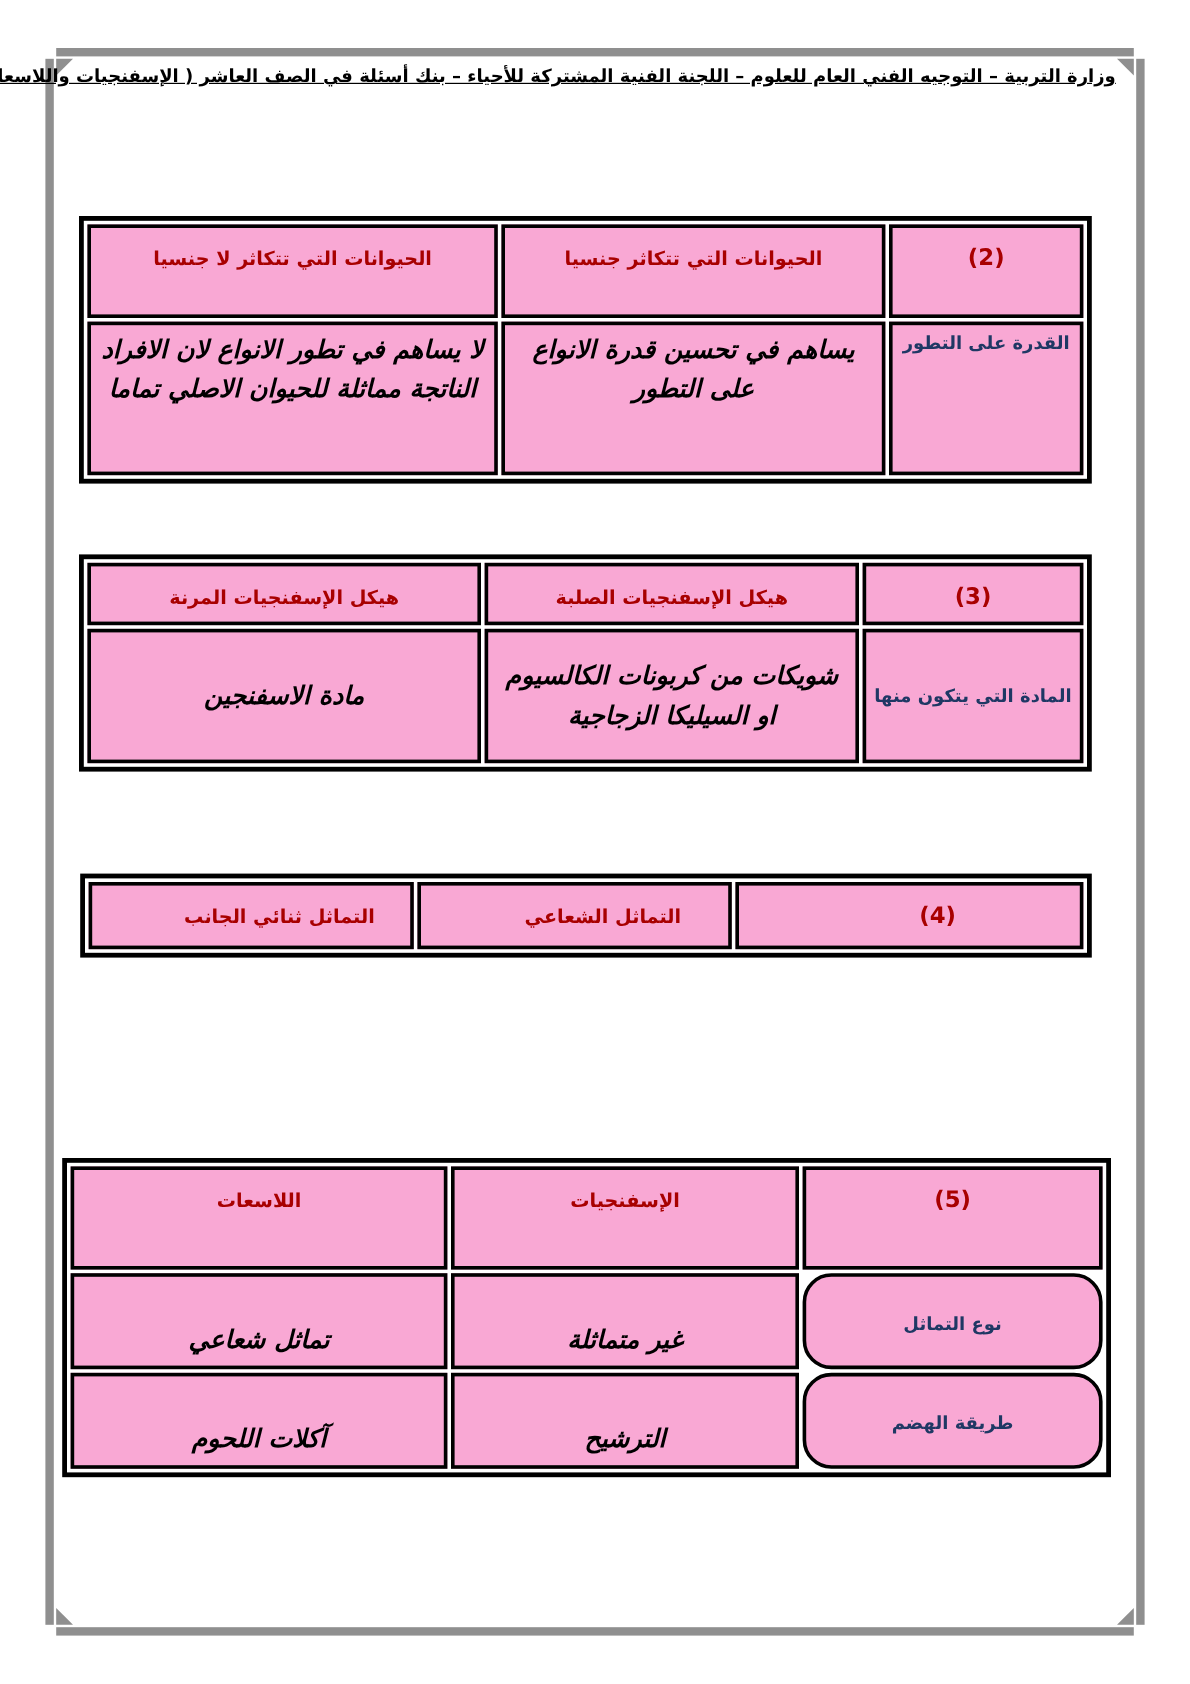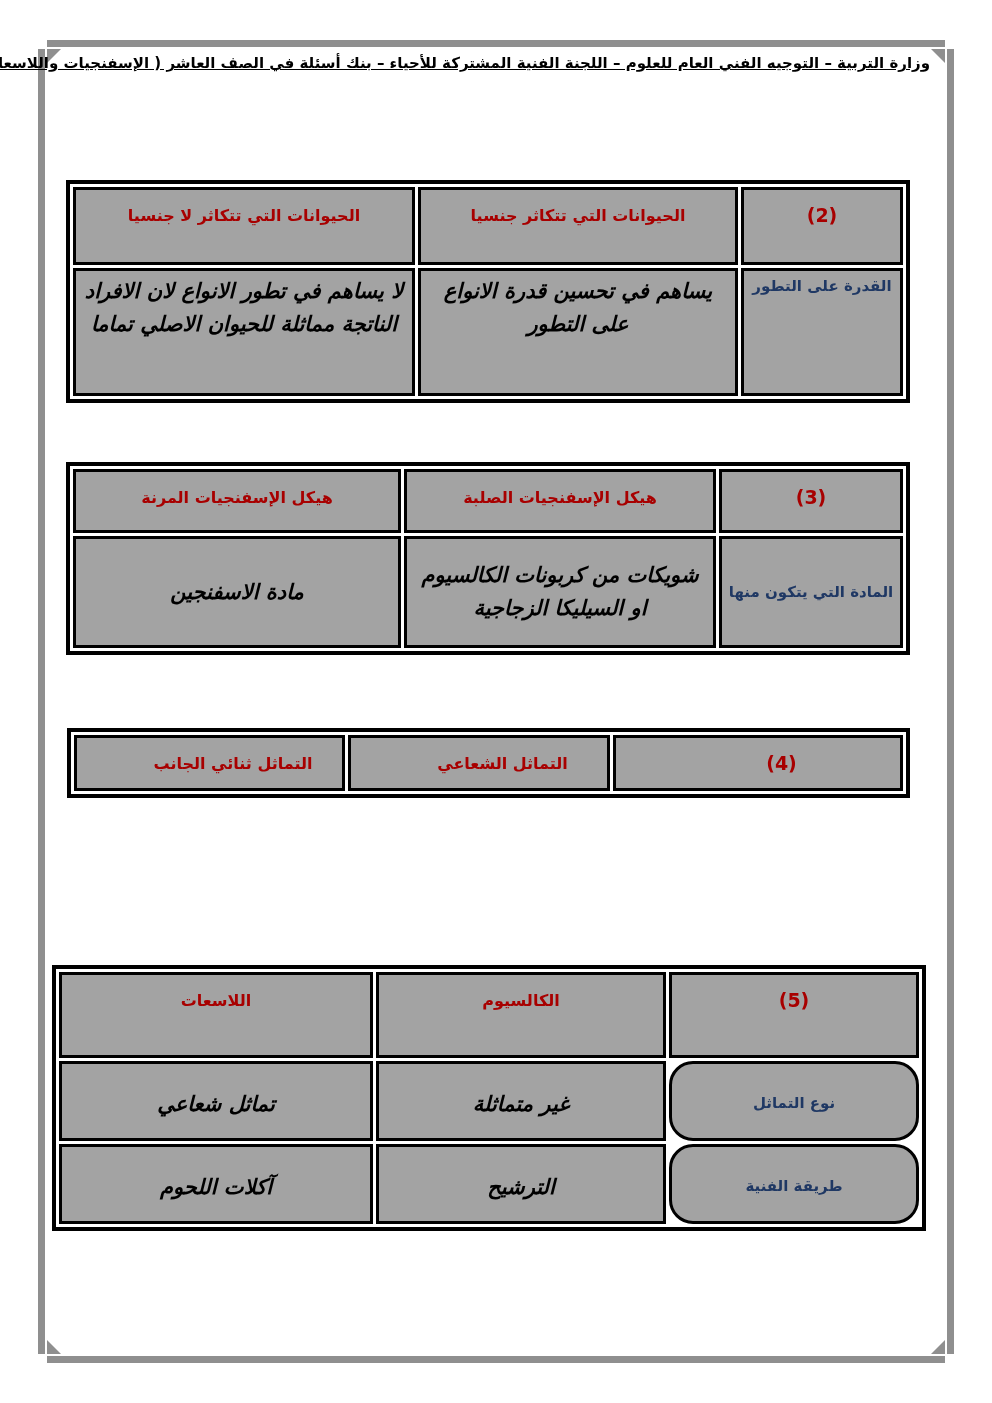--- a/index.html
+++ b/index.html
@@ -51,21 +51,21 @@
   table.qtable {
     position: absolute;
     border-collapse: separate;
     border-spacing: 3px;
     border: 4px solid #000000;
     background: #ffffff;
     table-layout: fixed;
   }
   table.qtable td {
     border: 3px solid #000000;
-    background: #a3a3a3;
+    background: #f9a8d4;
     text-align: center;
     overflow: hidden;
   }
   td.num-cell {
     color: #a80000;
     font-weight: bold;
     font-size: 19px;
     vertical-align: top;
     padding-top: 14px;
     direction: ltr;
@@ -99,40 +99,40 @@
   .t2 { top: 180px; right: 82px; width: 844px; }
   .t2 .row-head td { height: 78px; }
   .t2 .row-body td { height: 128px; }
   .t2 col.c-label { width: 162px; }
   .t2 col.c-mid   { width: 320px; }
   .t2 td.label-cell { vertical-align: top; }
   .t2 td.body-cell  { vertical-align: top; padding-top: 4px; margin-top: 13px; }
 
   
   .t3 { top: 462px; right: 82px; width: 844px; }
-  .t3 .row-head td { height: 64px; }
+  .t3 .row-head td { height: 52px; }
   .t3 .row-body td { height: 112px; }
   .t3 col.c-label { width: 184px; }
   .t3 col.c-mid   { width: 312px; }
 
   
   .t4 { top: 728px; right: 82px; width: 843px; }
   .t4 .row-head td { height: 56px; padding-left: 47px; }
   .t4 .row-body td { height: 115px; }
   .t4 col.c-label { width: 290px; }
   .t4 col.c-mid   { width: 262px; }
   .t4 td.label-cell { line-height: 2.6; vertical-align: top; padding-top: 10px; }
 
   
   .t5 { top: 965px; right: 66px; width: 874px; }
   .t5 .row-head td { height: 86px; margin-top: 40px; }
   .t5 .row-body td { height: 80px; }
   .t5 col.c-label { width: 250px; }
   .t5 col.c-mid   { width: 290px; }
-  .t5 td.body-cell { vertical-align: top; padding-top: 24px; margin-left: 20px; }
+  .t5 td.body-cell { vertical-align: top; padding-top: 36px; margin-left: 20px; }
   .t5 td.label-cell { vertical-align: top; padding-top: 28px; border-radius: 24px; }
 </style>
 </head>
 <body>
 
 <div class="frame">
   <span class="notch tl"></span>
   <span class="notch tr"></span>
   <span class="notch bl"></span>
   <span class="notch br"></span>
@@ -201,27 +201,27 @@
 
 <table class="qtable t5">
   <colgroup>
       <col class="c-label">
       <col class="c-mid">
       <col class="c-left">
     </colgroup>
   <tbody>
       <tr class="row-head">
     <td class="num-cell">(5)</td>
-    <td class="col-head">الكالسيوم</td>
+    <td class="col-head">الإسفنجيات</td>
     <td class="col-head">اللاسعات</td>
   </tr>
   <tr class="row-body">
     <td class="label-cell">نوع التماثل</td>
     <td class="body-cell">غير متماثلة</td>
     <td class="body-cell">تماثل شعاعي</td>
   </tr>
   <tr class="row-body">
-    <td class="label-cell">طريقة الفنية</td>
+    <td class="label-cell">طريقة الهضم</td>
     <td class="body-cell">الترشيح</td>
     <td class="body-cell">آكلات اللحوم</td>
   </tr>
 </tbody>
   </table>
 
 </body></html>

